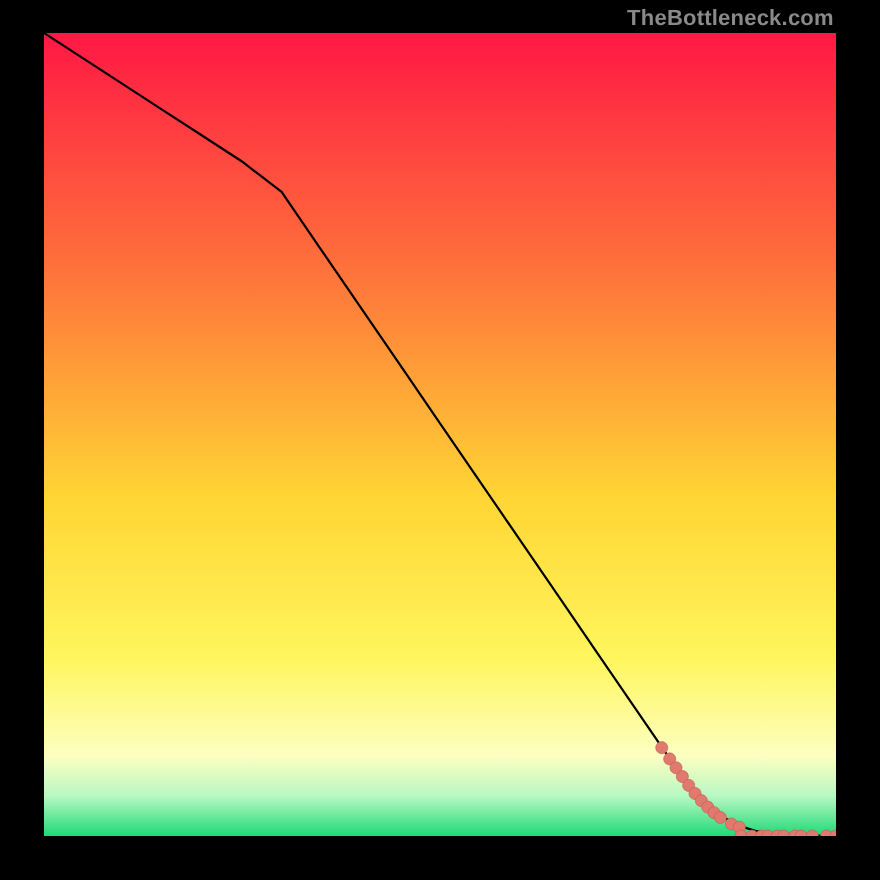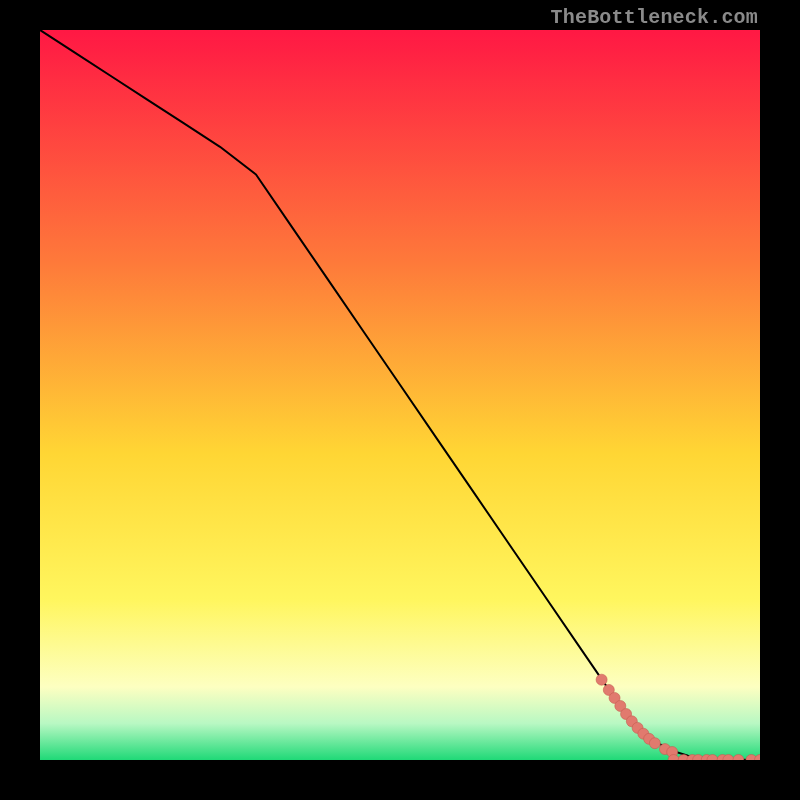--- a/index.html
+++ b/index.html
@@ -26,21 +26,20 @@
   }
   .watermark {
     position: absolute;
     top: 6px;
     right: 42px;
     color: #8a8a8a;
     font-size: 20px;
     font-weight: 600;
     letter-spacing: 0.2px;
     user-select: none;
-    font-family: Liberation Mono, monospace;
   }
 </style>
 </head>
 <body>
 
 <div class="frame">
   <div class="watermark">TheBottleneck.com</div>
 
   <svg class="plot" viewBox="0 0 720 730" preserveAspectRatio="none">
     <defs>

